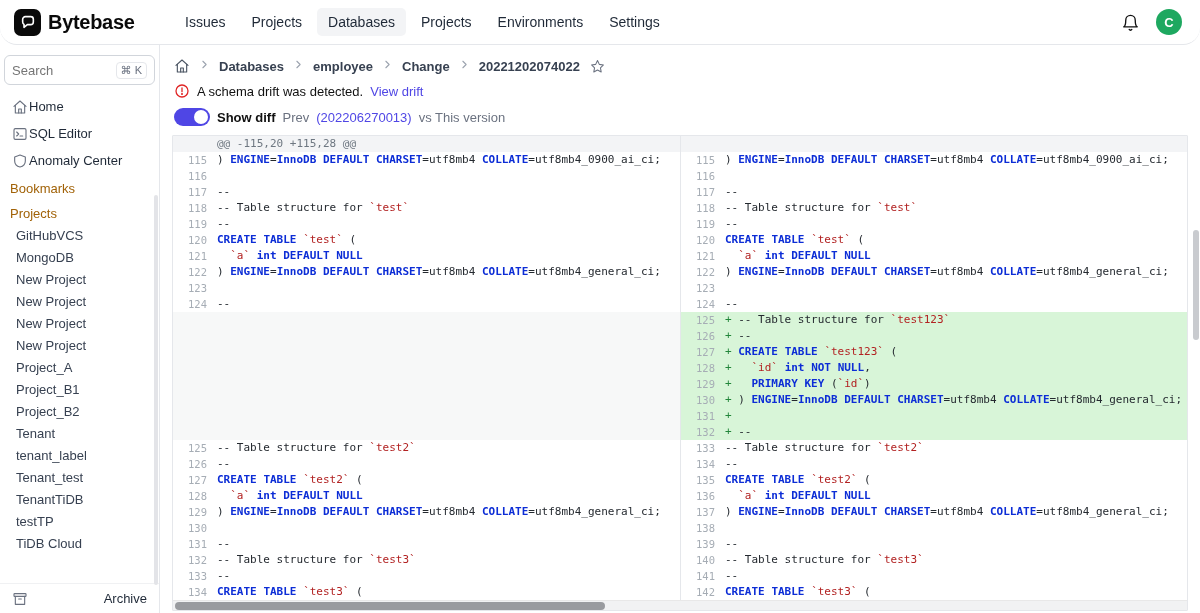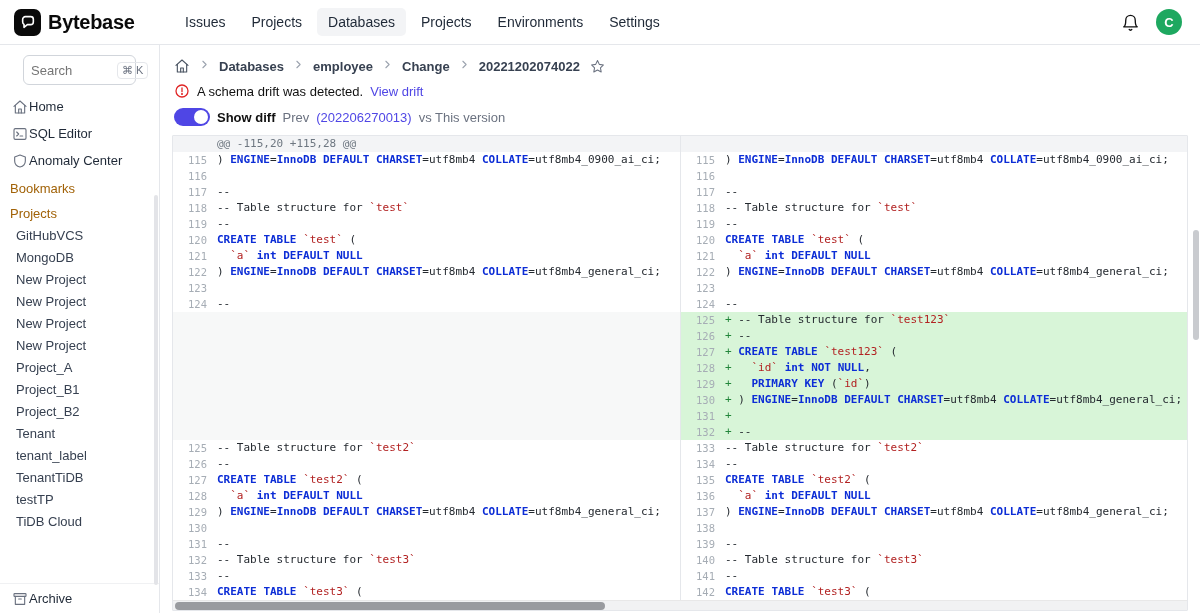--- a/index.html
+++ b/index.html
@@ -3,42 +3,42 @@
 <meta charset="utf-8">
 <style>
   :root{
     --accent:#4f46e5; --added-bg:#d8f5d8; --kw:#0c2dd6; --str:#b22222;
     --plus:#22863a; --alert-red:#e02424; --avatar-green:#1ea860;
   }
   *{margin:0;padding:0;box-sizing:border-box;}
   html,body{width:1200px;height:613px;overflow:hidden;background:#fff;
     font-family:"Liberation Sans",sans-serif;color:#111;}
   
-  .topbar{height:45px;display:flex;align-items:center;padding:0 14px;border-bottom:1px solid #e5e7eb;gap:8px;}
+  .topbar{height:45px;display:flex;align-items:center;padding:0 14px;border-bottom:1px solid #e5e7eb;gap:8px;border-radius:17px;}
   .brand{display:flex;align-items:center;gap:7px;width:152px;flex:0 0 auto;}
   .brand-mark{width:27px;height:27px;background:#0a0a0a;border-radius:7px;display:flex;align-items:center;justify-content:center;color:#fff;}
   .brand-name{font-size:20px;font-weight:700;color:#0a0a0a;letter-spacing:-0.3px;}
   .topnav{display:flex;gap:4px;flex:1;align-items:center;}
   .nav-item{font-size:14px;color:#1f2937;padding:6px 11px;border-radius:5px;cursor:pointer;}
   .nav-item.active{background:#f3f4f6;}
   .topbar-right{display:flex;align-items:center;gap:16px;padding-right:4px;}
   .bell{width:19px;height:19px;color:#111;display:inline-flex;cursor:pointer;}
   .avatar{width:26px;height:26px;border-radius:50%;background:var(--avatar-green);color:#fff;font-size:13px;font-weight:700;display:flex;align-items:center;justify-content:center;cursor:pointer;}
   
   .layout{display:flex;height:568px;}
   .sidebar{width:160px;flex:0 0 auto;border-right:1px solid #e5e7eb;display:flex;flex-direction:column;position:relative;}
-  .search-box{margin:10px 23px 4px;height:30px;border:1px solid #d1d5db;border-radius:6px;display:flex;align-items:center;padding:0 7px;}
+  .search-box{margin:10px 4px 4px;height:30px;border:1px solid #d1d5db;border-radius:6px;display:flex;align-items:center;padding:0 7px;}
   .search-box input{border:none;outline:none;width:86px;font-size:13px;color:#374151;font-family:inherit;background:transparent;}
   .kbd{font-size:11px;color:#6b7280;border:1px solid #e5e7eb;border-radius:4px;padding:1px 4px;margin-left:auto;white-space:nowrap;}
   .side-list{flex:1;overflow:hidden;padding-top:4px;}
   .side-item{display:flex;align-items:center;gap:1px;height:27px;padding:0 12px;font-size:13px;color:#1f2937;cursor:pointer;}
   .side-icon{width:16px;height:16px;color:#6b7280;display:inline-flex;flex:0 0 auto;}
   .section-label{height:25px;display:flex;align-items:flex-end;padding:0 10px 3px;font-size:13px;color:#a16207;cursor:pointer;}
   .proj-item{height:22px;display:flex;align-items:center;padding:0 10px 0 16px;font-size:13px;color:#374151;cursor:pointer;white-space:nowrap;}
-  .side-item.archive{margin-top:8px;border-top:1px solid #f0f1f3;height:30px;}
+  .side-item.archive{margin-top:8px;border-top:1px solid #f0f1f3;height:30px;justify-content:space-between;}
   .side-footer{border-top:1px solid #e5e7eb;}
   .plan{font-size:13px;font-weight:700;color:#111;padding:9px 12px;}
   .side-scroll{position:absolute;right:1px;top:150px;width:4px;height:390px;background:#e3e4e8;border-radius:2px;}
   
   .main{flex:1;display:flex;flex-direction:column;position:relative;overflow:hidden;}
   .breadcrumb{display:flex;align-items:center;gap:8px;padding:13px 16px 2px 14px;font-size:13px;color:#1f2937;}
   .crumb{font-weight:600;color:#374151;cursor:pointer;}
   .crumb-sep{color:#9ca3af;font-size:13px;}
   .bc-home{width:16px;height:16px;color:#4b5563;display:inline-flex;cursor:pointer;}
   .star{width:15px;height:15px;color:#6b7280;display:inline-flex;cursor:pointer;margin-left:2px;}
@@ -141,20 +141,21 @@
         <div class="proj-item">MongoDB</div>
         <div class="proj-item">New Project</div>
         <div class="proj-item">New Project</div>
         <div class="proj-item">New Project</div>
         <div class="proj-item">New Project</div>
         <div class="proj-item">Project_A</div>
         <div class="proj-item">Project_B1</div>
         <div class="proj-item">Project_B2</div>
         <div class="proj-item">Tenant</div>
         <div class="proj-item">tenant_label</div>
+        <div class="proj-item">Tenant_test</div>
         <div class="proj-item">TenantTiDB</div>
         <div class="proj-item">testTP</div>
         <div class="proj-item">TiDB Cloud</div>
       </div>
     <div class="side-item archive">
       <span class="side-icon">
           <svg viewBox="0 0 24 24" width="16" height="16" fill="none" stroke="currentColor" stroke-width="1.7" stroke-linecap="round" stroke-linejoin="round">
             <rect x="3" y="4" width="18" height="4" rx="1"></rect>
             <path d="M5 8v12h14V8"></path>
             <line x1="10" y1="12" x2="14" y2="12"></line>

